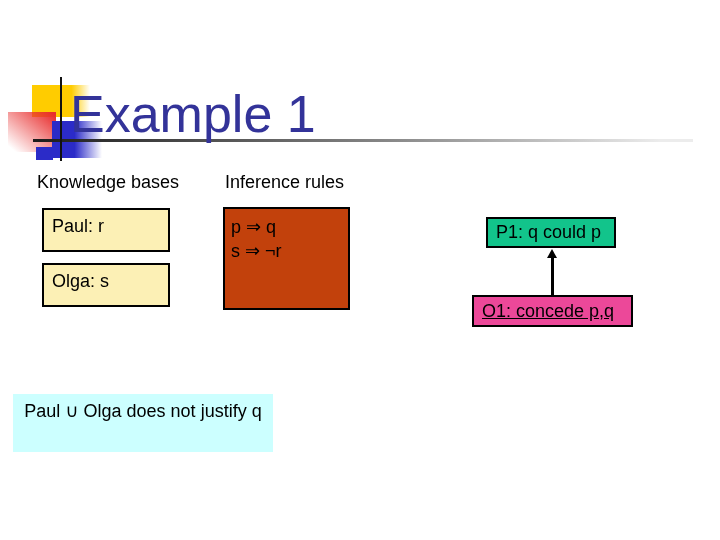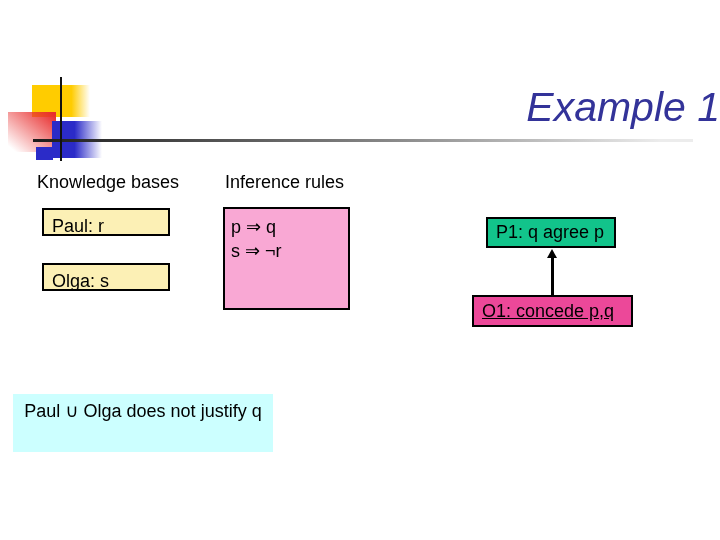--- a/index.html
+++ b/index.html
@@ -39,36 +39,35 @@
     background: #111111; z-index: 5;
   }
   .title-rule {
     left: 33px; top: 139px; width: 660px; height: 3px;
     background: linear-gradient(to right, #1b1b1b 0%, #8a8a8a 55%, #ececec 95%);
     z-index: 4;
   }
 
   .slide-title {
     left: 70px; top: 84px; width: 650px;
-    text-align: right;
-    font-size: 41px;
+    text-align: left;
+    font-size: 52px;
     z-index: 6;
-    font-style: italic;
   }
 
   .col-label {
     top: 172px;
     font-size: 18px;
     white-space: nowrap;
   }
 
   .box { border: 2px solid #000000; box-sizing: border-box; }
 
   .kb-box {
-    left: 42px; width: 128px; height: 28px;
+    left: 42px; width: 128px; height: 44px;
     padding: 6px 0 0 8px;
     font-size: 18px;
   }
   .rules-box {
     left: 223px; top: 207px; width: 127px; height: 103px;
     padding: 6px 0 0 6px;
     font-size: 18px;
     line-height: 24px;
   }
   .move-box {
@@ -123,27 +122,27 @@
   <div class="abs col-label" style="left:37px;">Knowledge bases</div>
   <div class="abs col-label" style="left:225px;">Inference rules</div>
 
   <div class="abs box kb-box" style="top: 208px; background-color: rgb(252, 240, 181);">
     <span>Paul: r</span>
   </div>
   <div class="abs box kb-box" style="top: 263px; background-color: rgb(252, 240, 181); padding-left: 8px;">
     <span>Olga: s</span>
   </div>
 
-  <div class="abs box rules-box" style="background-color: #f9a8d4;">
+  <div class="abs box rules-box" style="background-color: #c2410c;">
     <div>p ⇒ q</div>
     <div>s ⇒ ¬r</div>
   </div>
 
   <div class="abs box move-box proponent" style="background-color: rgb(18, 196, 139);">
-    <span>P1: q agree p</span>
+    <span>P1: q could p</span>
   </div>
 
   <div class="abs arrow">
     <div class="head"></div>
     <div class="shaft"></div>
   </div>
 
   <div class="abs box move-box opponent" style="background-color: #ec4899; text-decoration: underline;">
     <span>O1: concede p,q</span>
   </div>

